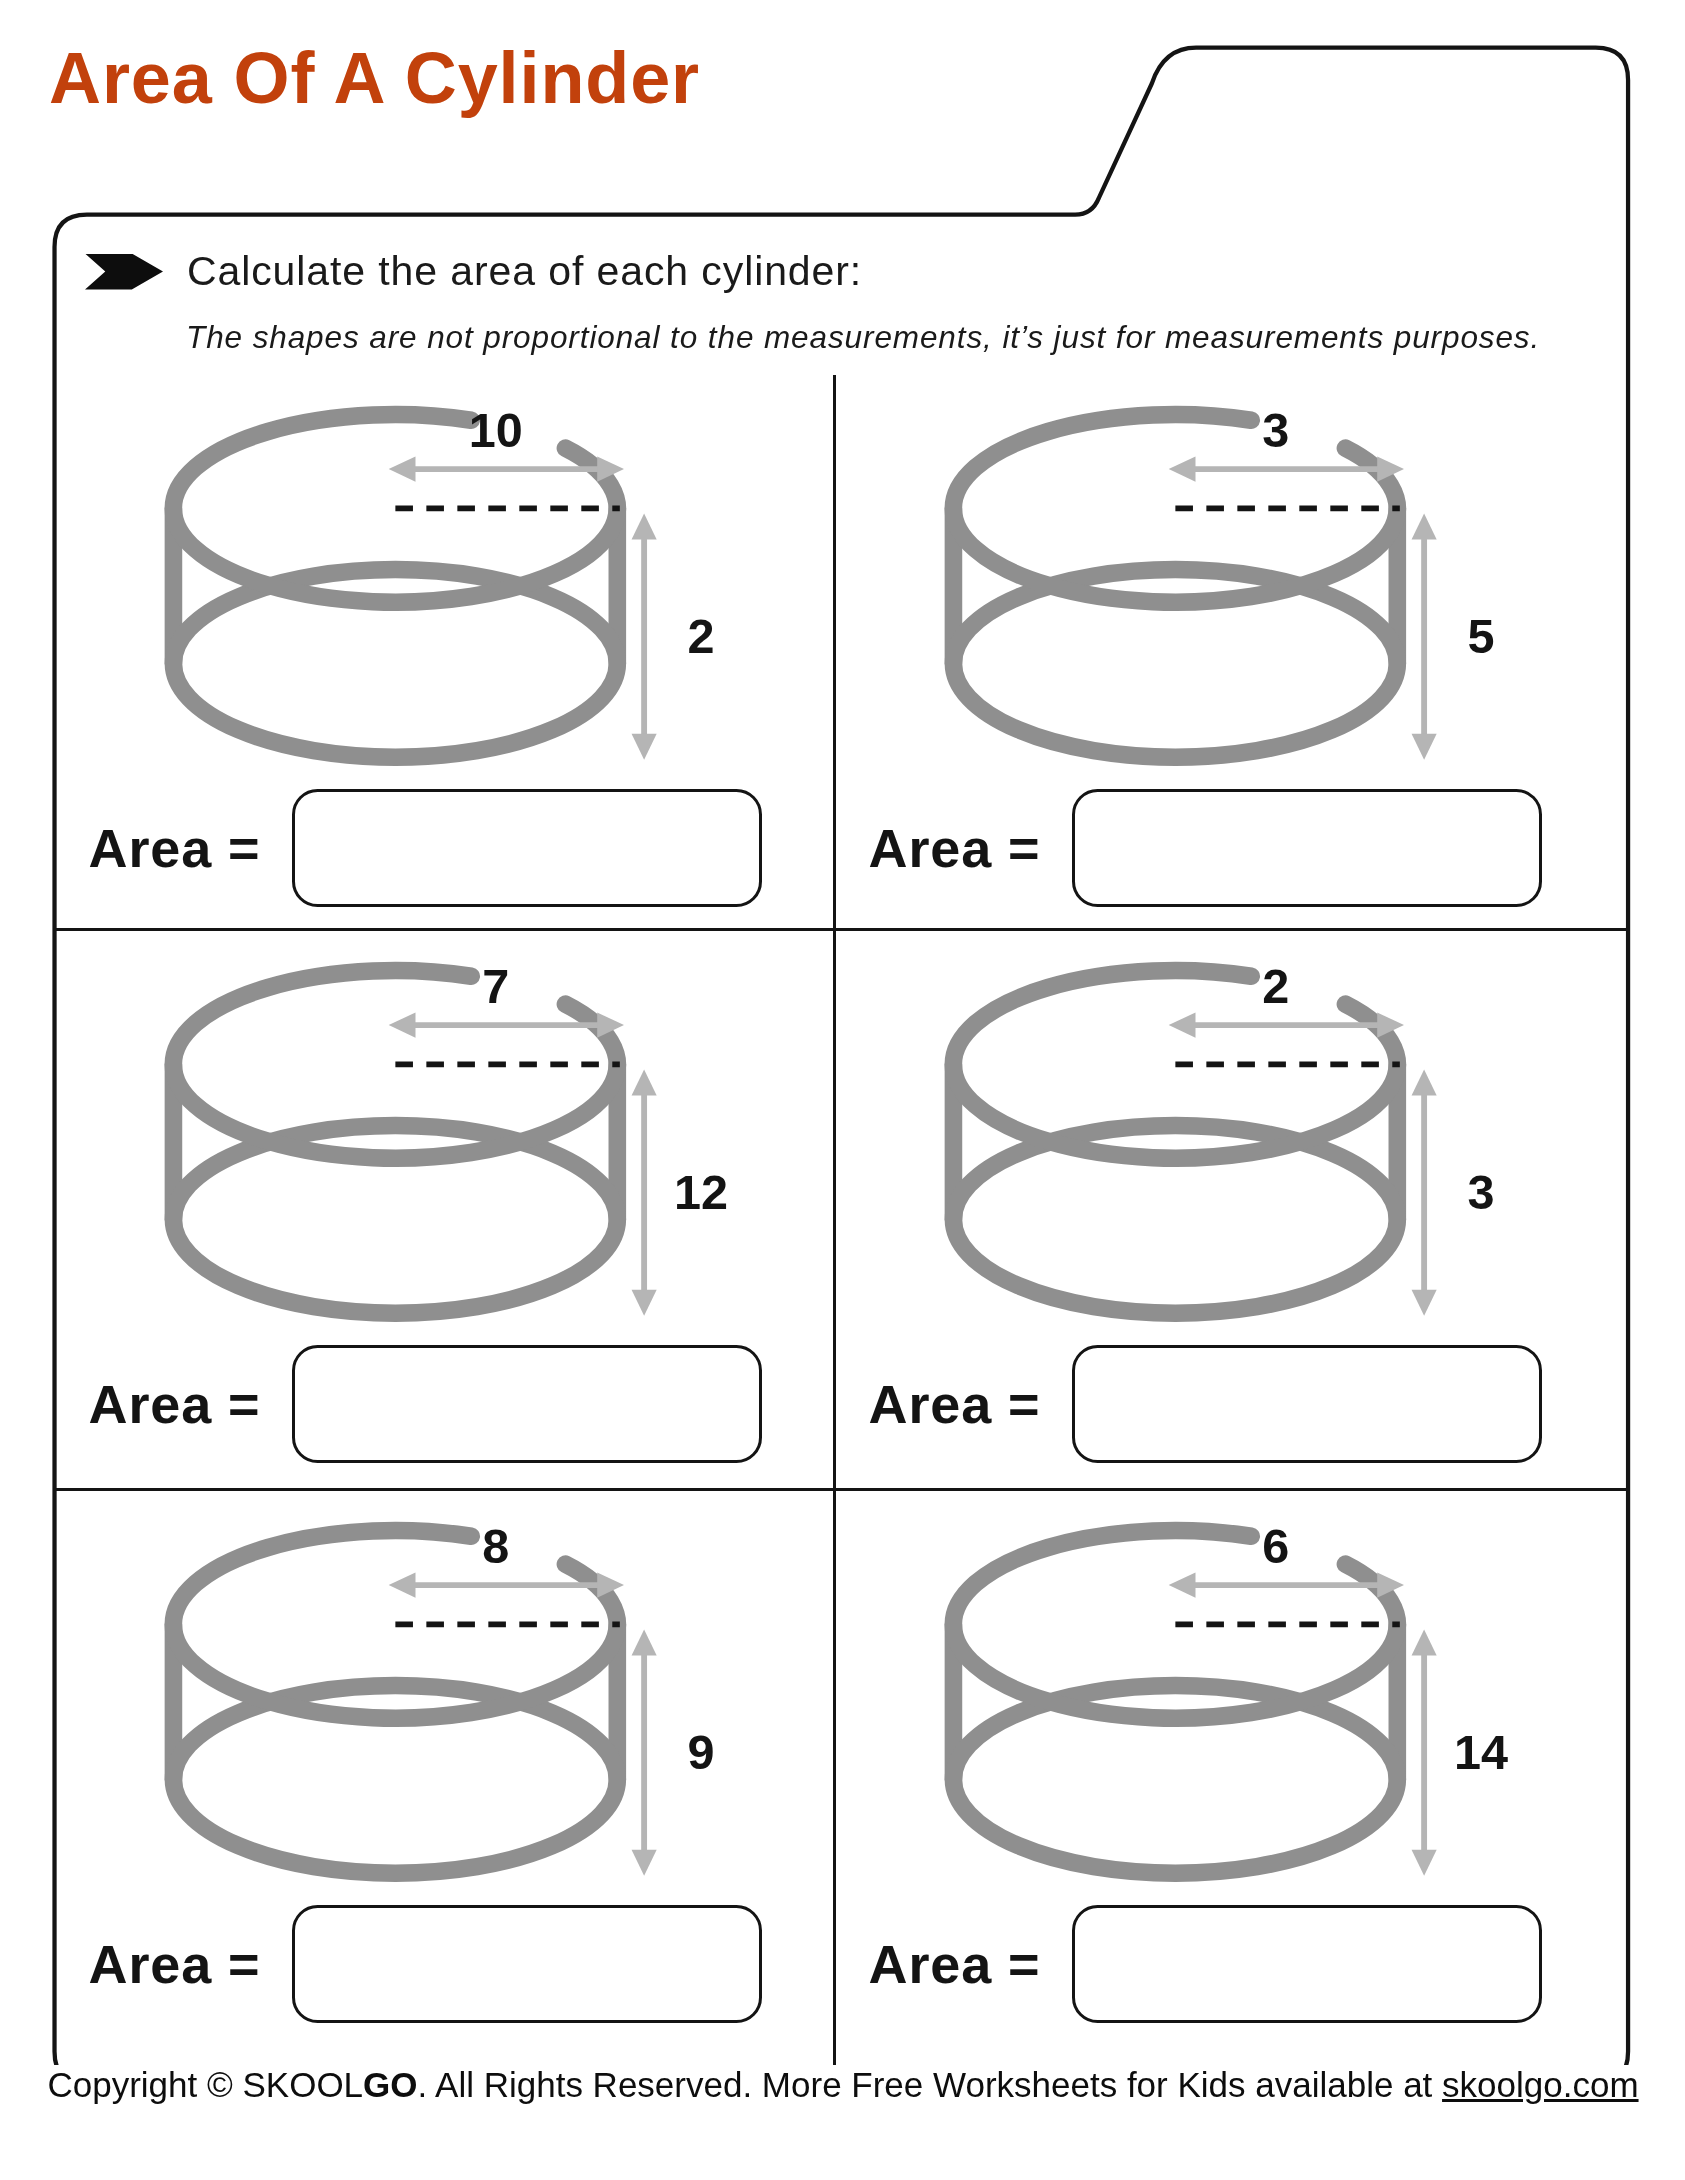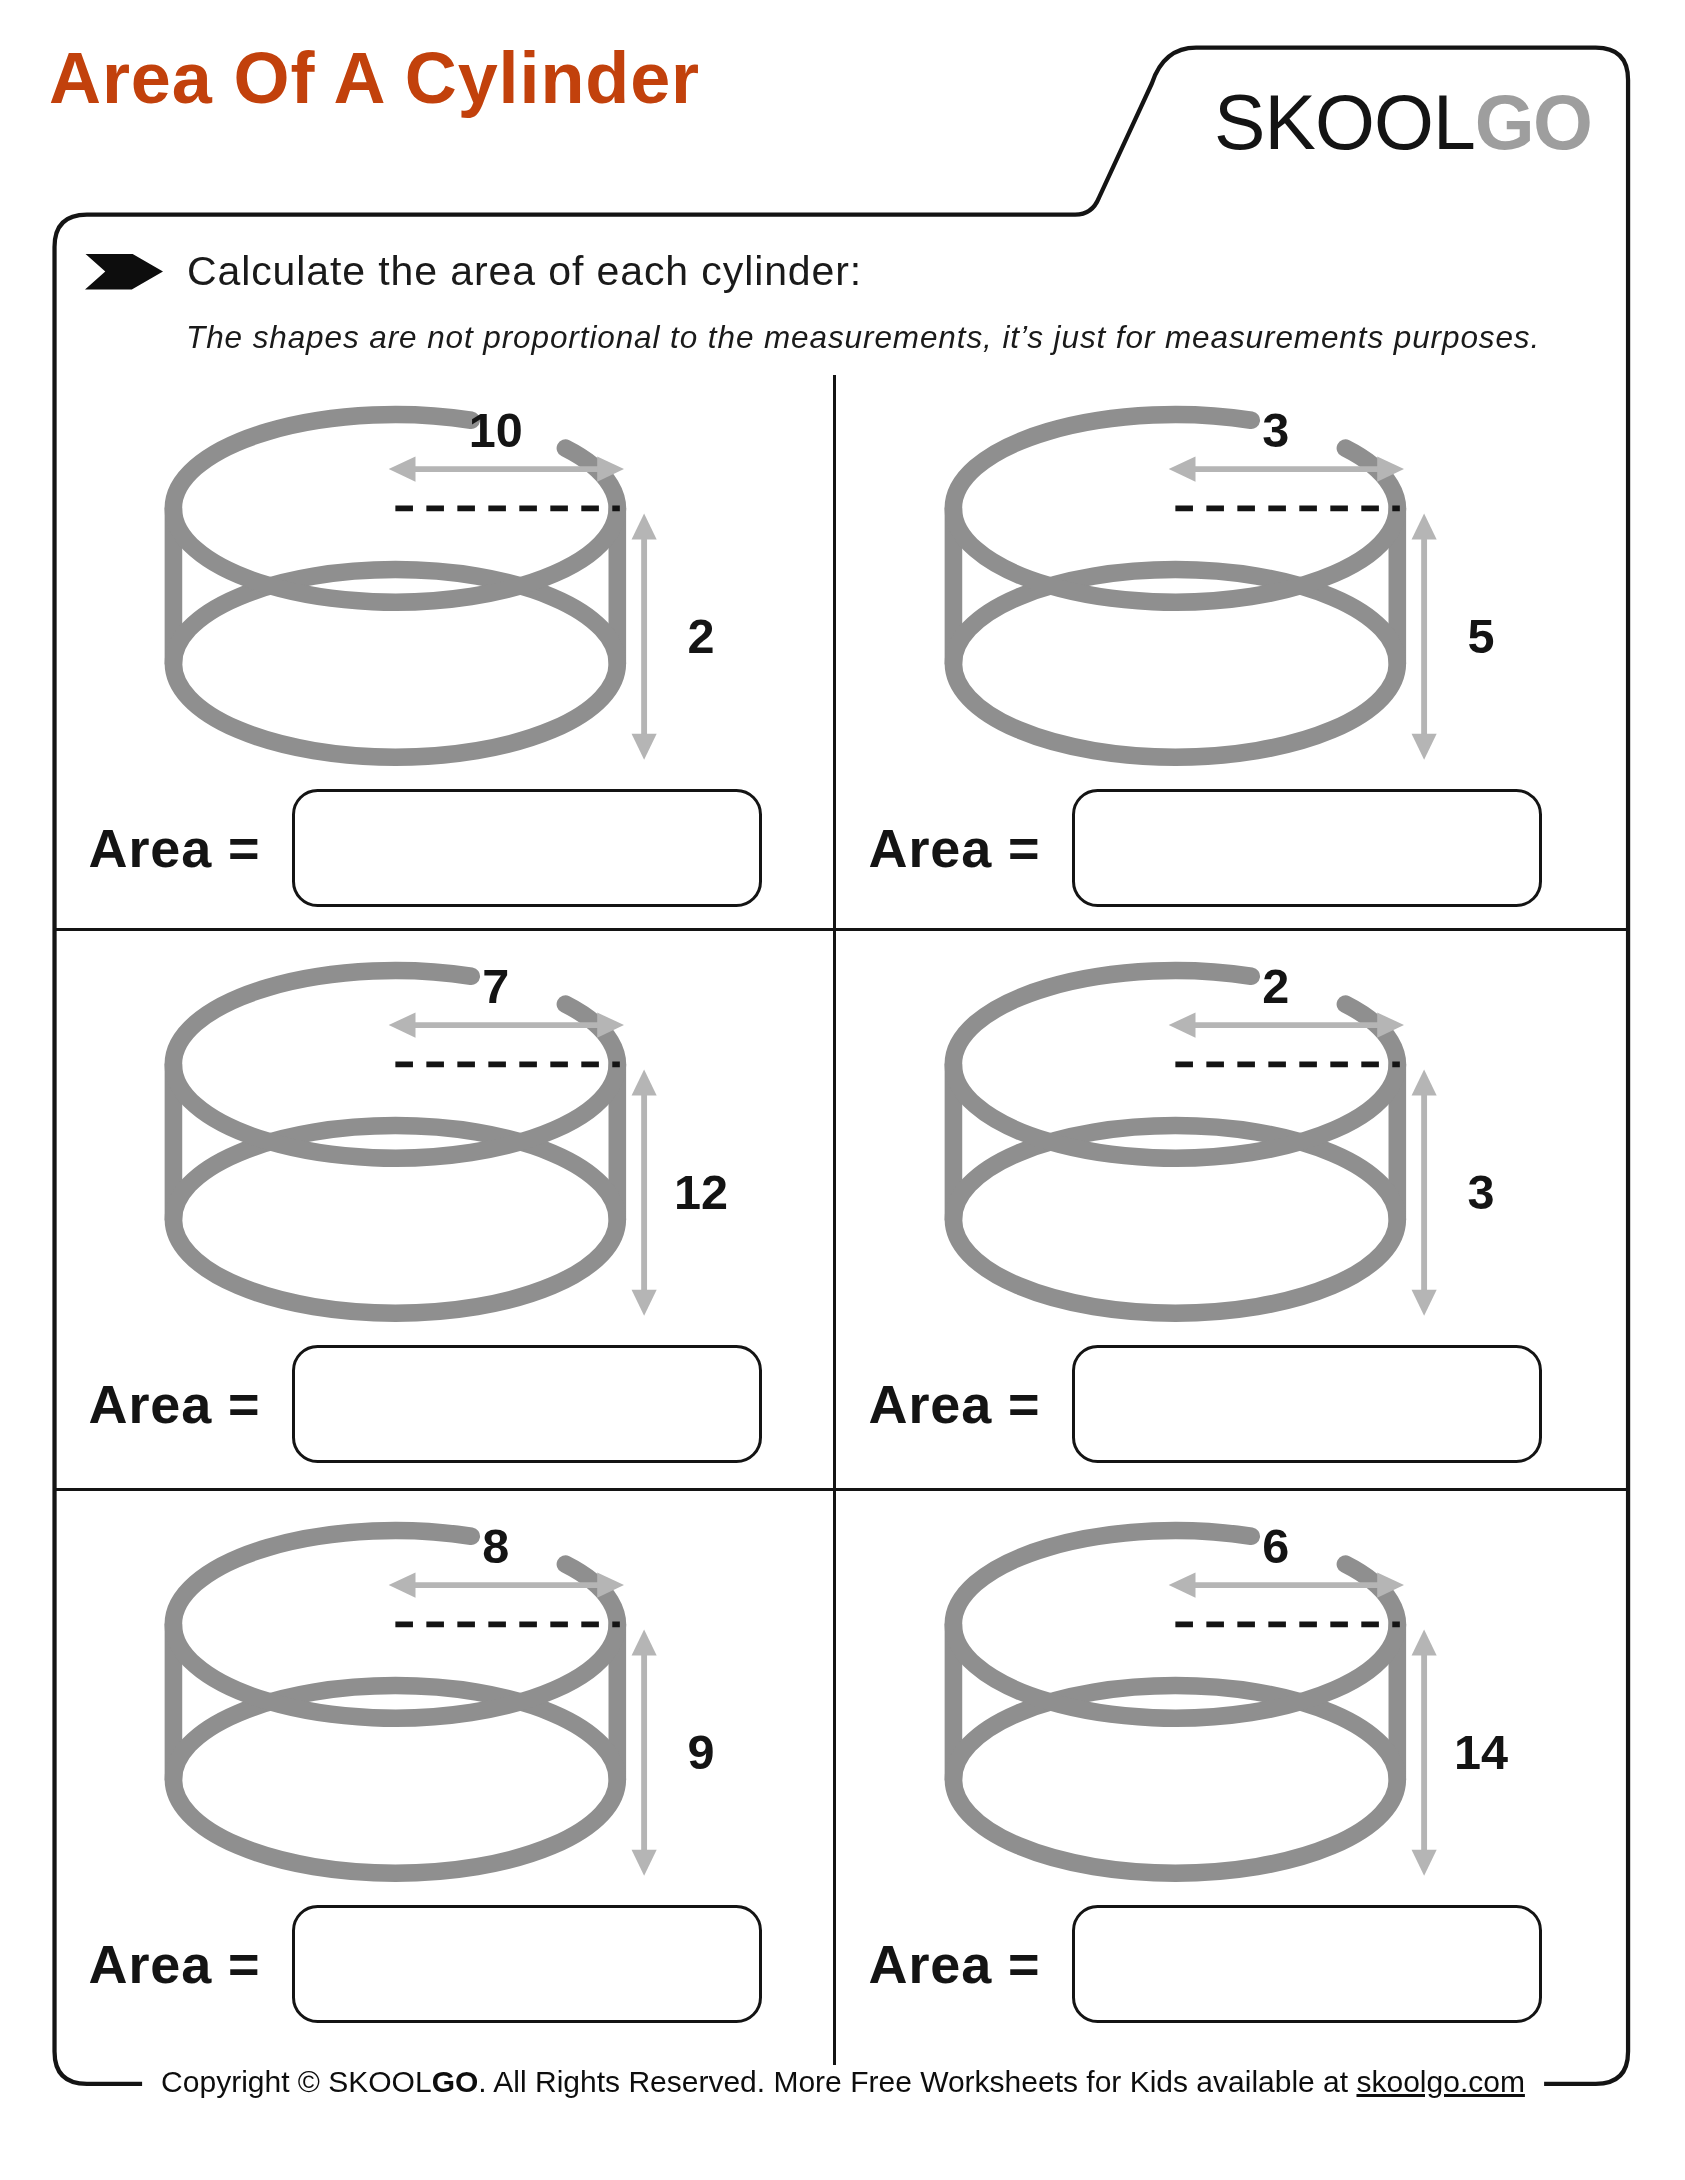--- a/index.html
+++ b/index.html
@@ -40,40 +40,37 @@
   .dim { stroke:#b5b5b5; stroke-width:7; }
   .dim-head { fill:#b5b5b5; stroke:none; }
   .num { font-family:"Liberation Sans", sans-serif; font-size:58px; font-weight:800; fill:#141414; }
 
   .area-row { display:flex; align-items:center; margin-left:8.5px; }
   .area-label { font-size:54px; font-weight:700; letter-spacing:0.9px; white-space:nowrap; }
   .answer-box { width:470px; height:118px; border:3.4px solid #141414; border-radius:25.6px;
                 margin-left:31px; background:#fff; }
 
   .footer { position:absolute; left:50%; top:2065px; transform:translateX(-50%);
-            background:#fff; padding:0 19px; font-size:30px; white-space:nowrap; color:#0d0d0d; }
+            background:#fff; padding:0 19px; font-size:35px; white-space:nowrap; color:#0d0d0d; }
   .footer .go-bold { font-weight:700; }
   .footer .site-link { text-decoration:underline; color:#0d0d0d; }
 </style>
 </head>
 <body>
 
 <div class="sheet">
 
   <svg class="outline-svg" width="1686" height="2181" viewBox="0 0 1979 2560">
     <path d="M 102 252 H 1262 Q 1282 252 1290 232 L 1352 98 Q 1366 56 1404 56 H 1873
              Q 1911 56 1911 94 V 2408 Q 1911 2446 1873 2446 H 102 Q 64 2446 64 2408
              V 290 Q 64 252 102 252 Z" fill="none" stroke="#141414" stroke-width="5" stroke-linejoin="round"></path>
   </svg>
 
   <div class="title">Area Of A Cylinder</div>
 
-  <div class="logo">
-    <span class="skool">SKOOL</span><span class="go">GO</span>
-  </div>
 
 
   <div class="instruction-row">
     <span class="arrow-flag"></span>
     <span class="instruction-text">Calculate the area of each cylinder:</span>
   </div>
   <div class="note-text">The shapes are not proportional to the measurements, it’s just for measurements purposes.</div>
 
   <div class="grid">
 

